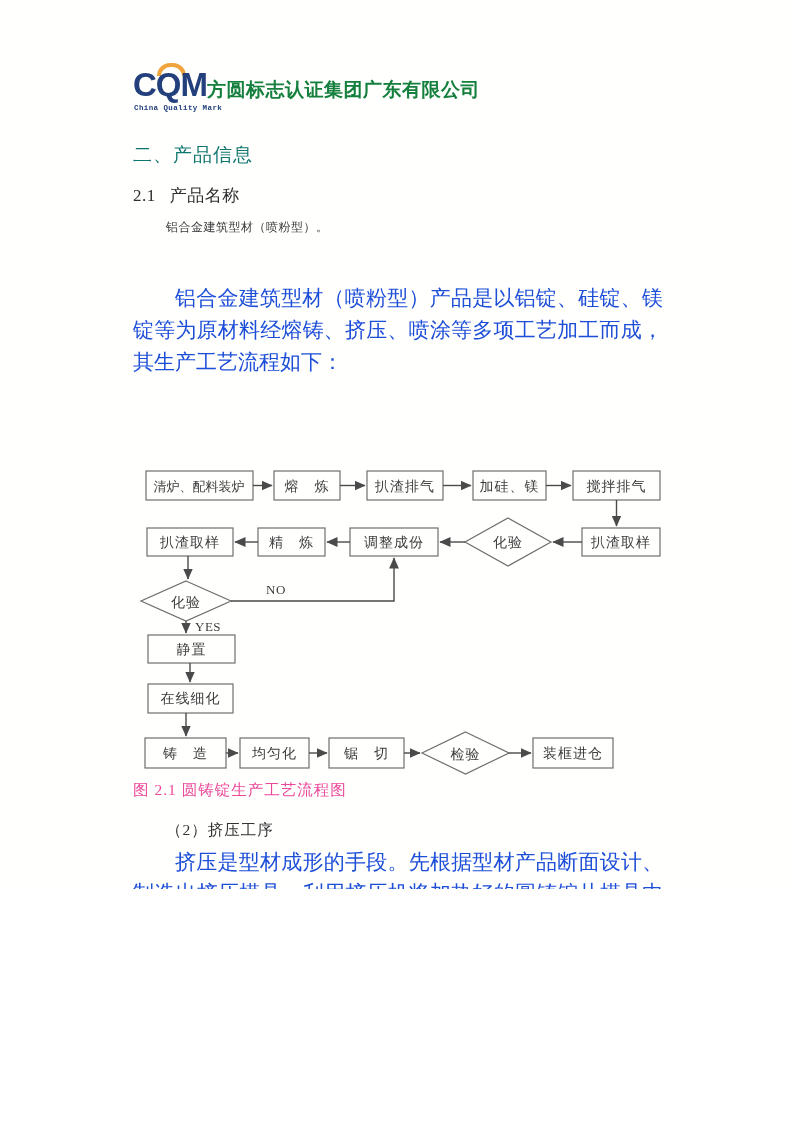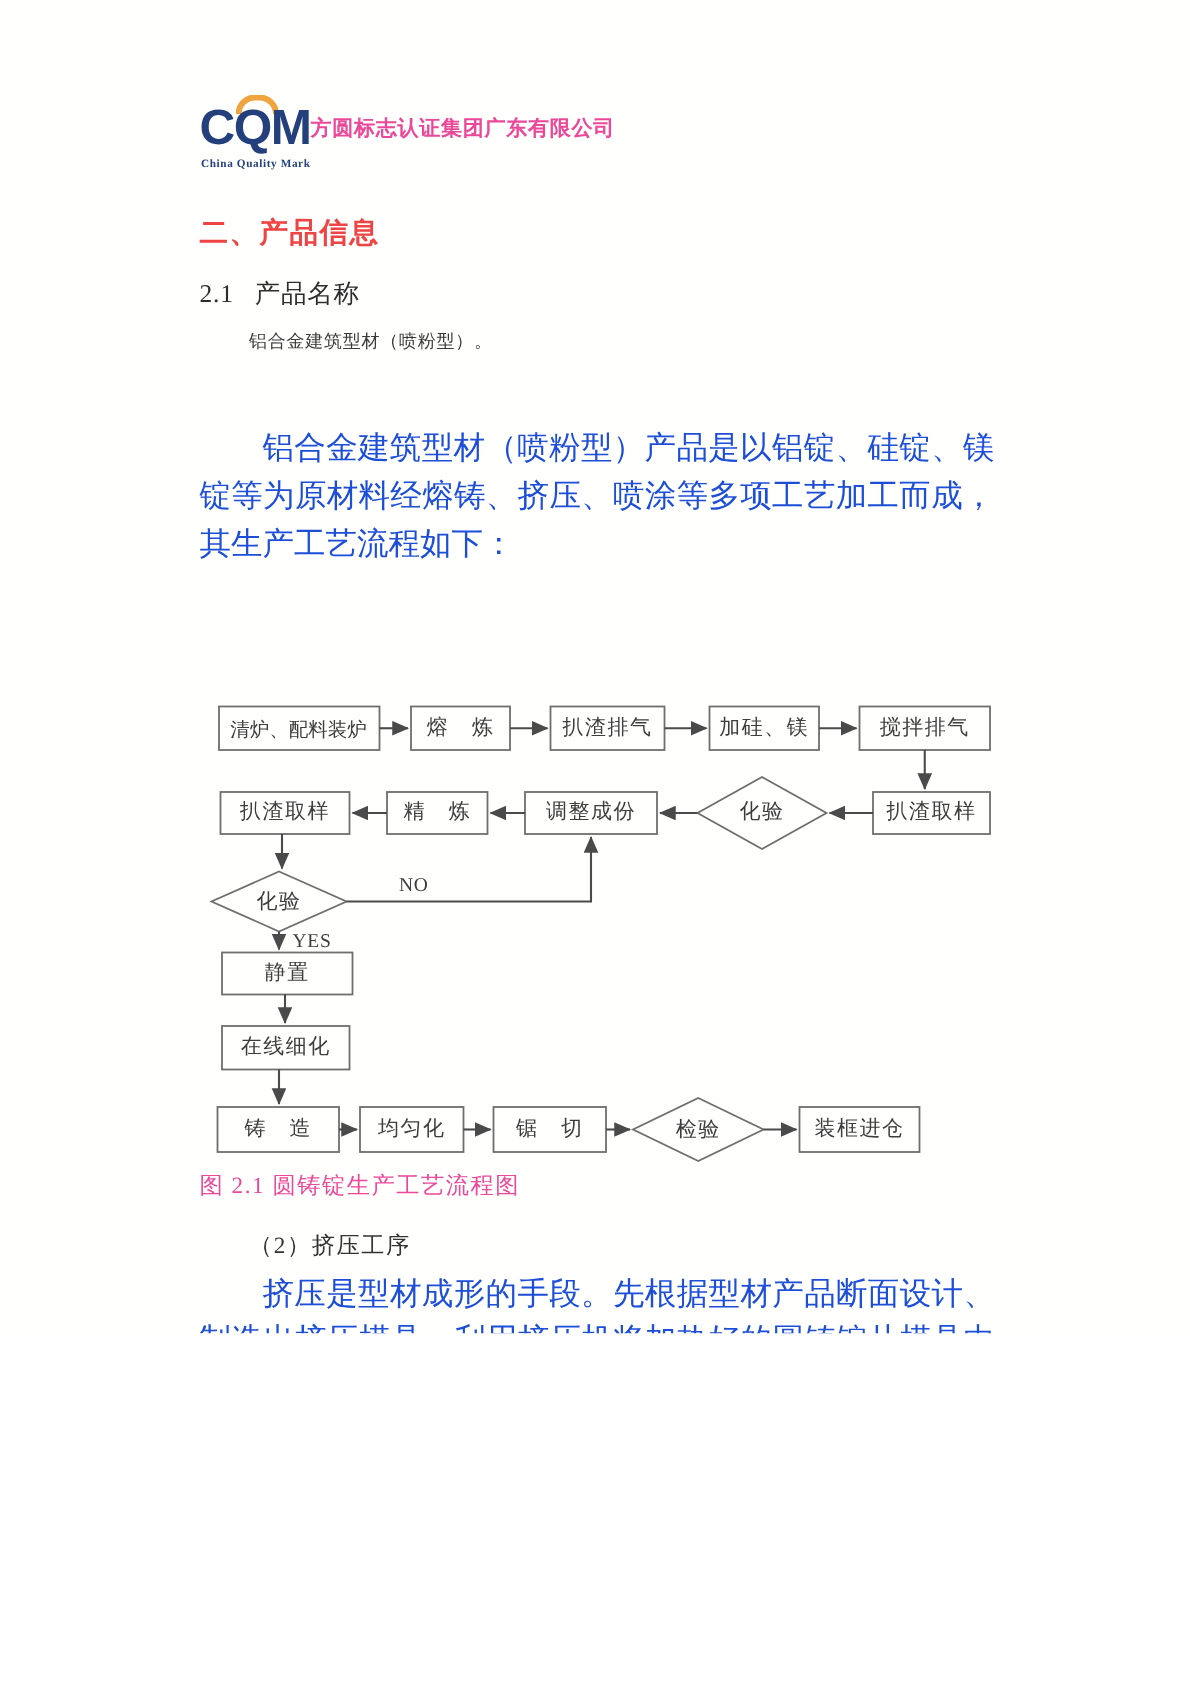--- a/index.html
+++ b/index.html
@@ -20,31 +20,31 @@
     box-sizing:border-box;
   }
   .logo-acronym{
     position:absolute;left:0;top:8px;
     font-family:"Liberation Sans","DejaVu Sans",sans-serif;
     font-weight:bold;font-size:33px;line-height:30px;
     letter-spacing:-1px;color:#23407c;
   }
   .logo-tagline{
     position:absolute;left:1px;top:42px;
-    font-family:Liberation Serif, serif;
+    font-family:Liberation Mono, monospace;
     font-size:7.5px;letter-spacing:.4px;color:#23407c;font-weight:bold;
   }
   .logo-company{
     position:absolute;left:74px;top:15px;
     font-family:"Liberation Sans","DejaVu Sans",sans-serif;
-    font-weight:bold;font-size:14px;color:#ec4899;letter-spacing:.5px;
+    font-weight:bold;font-size:19px;color:#15803d;letter-spacing:.5px;
   }
   
   .tblock{position:absolute;left:133px;width:530px;}
-  .h1{top:142px;font-size:19px;font-weight:bold;color:#ef4444;letter-spacing:1px;}
+  .h1{top:142px;font-size:19px;font-weight:normal;color:#0f766e;letter-spacing:1px;}
   .h2{font-size:17px;color:#2e2e2e;letter-spacing:.5px;}
   .h2 .num{margin-right:14px;}
   .h21{top:184px;}
   .h22{top:255px;}
   .body-line{top:219px;padding-left:33px;font-size:12px;color:#3a3a3a;letter-spacing:.5px;}
   .para{
     font-size:21px;line-height:32px;text-align:justify;
     text-indent:2em;color:#1d4ed8;
   }
   .para1{top:282px;}

